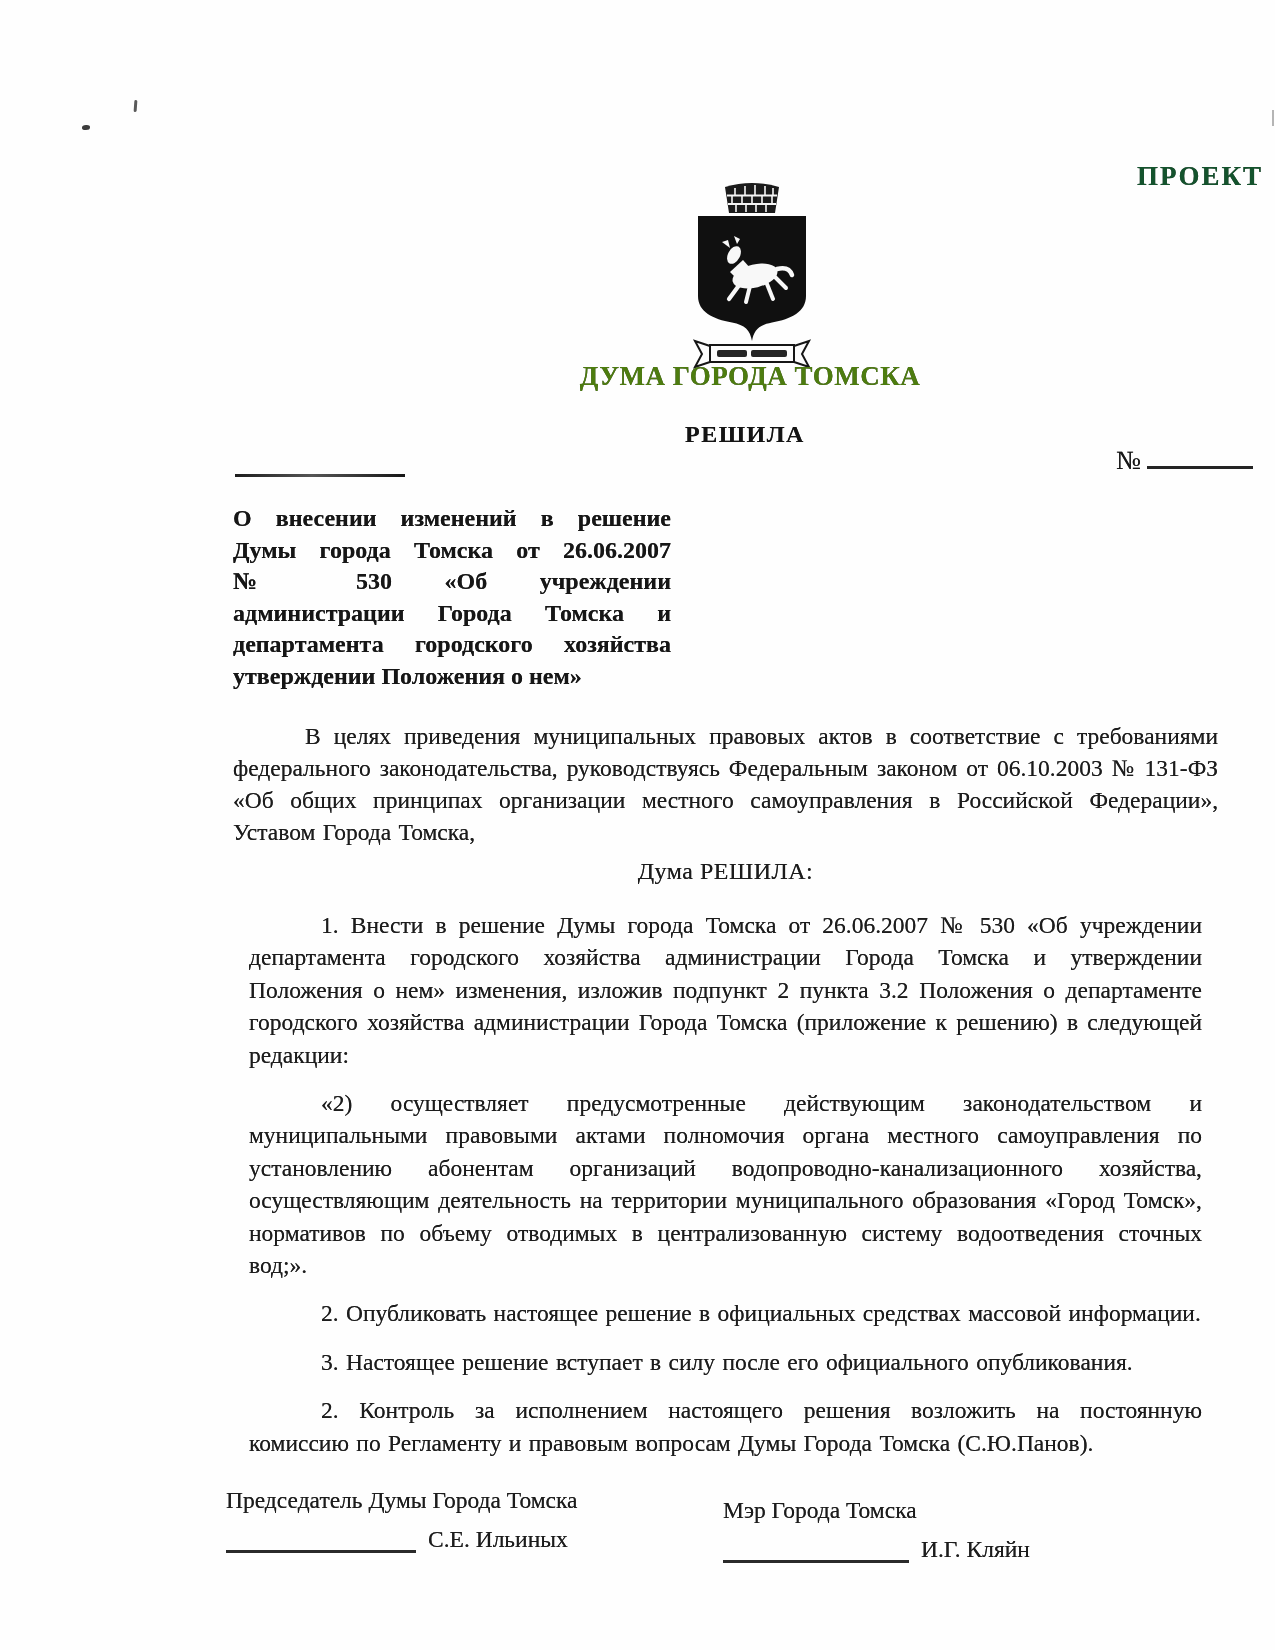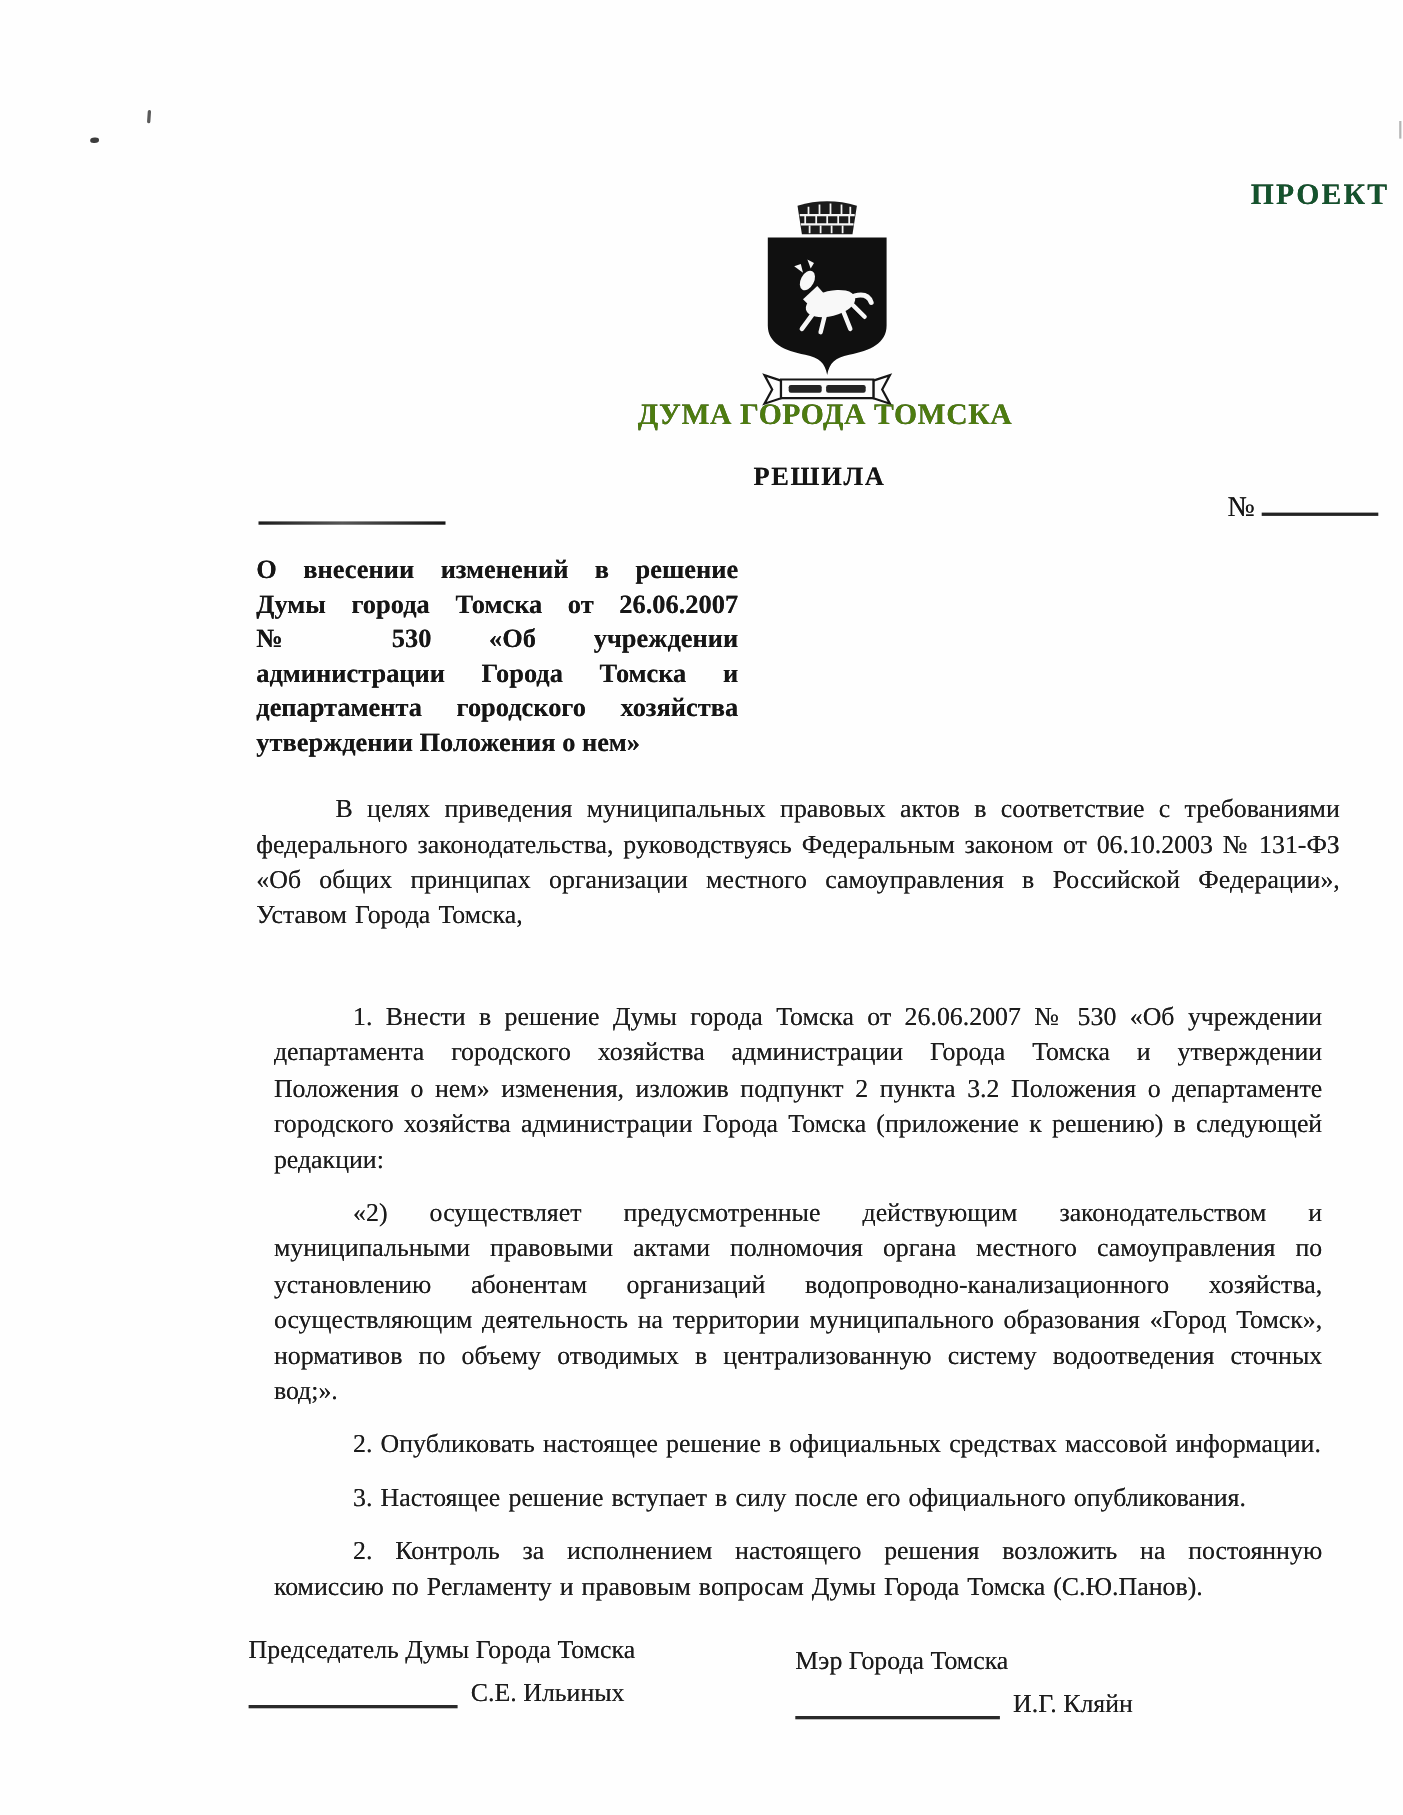--- a/index.html
+++ b/index.html
@@ -154,20 +154,21 @@
     <div class="tline">О внесении изменений в решение</div>
     <div class="tline">Думы города Томска от 26.06.2007</div>
     <div class="tline">№ 530 «Об учреждении</div>
     <div class="tline">администрации Города Томска и</div>
     <div class="tline">департамента городского хозяйства</div>
     <div class="tline last">утверждении Положения о нем»</div>
   </div>
 
   <div class="preamble">В целях приведения муниципальных правовых актов в соответствие с требованиями федерального законодательства, руководствуясь Федеральным законом от 06.10.2003 № 131-ФЗ «Об общих принципах организации местного самоуправления в Российской Федерации», Уставом Города Томска,</div>
 
+  <div class="resolved-heading">Дума РЕШИЛА:</div>
 
   <div class="items">
     <p>1. Внести в решение Думы города Томска от 26.06.2007 № 530 «Об учреждении департамента городского хозяйства администрации Города Томска и утверждении Положения о нем» изменения, изложив подпункт 2 пункта 3.2 Положения о департаменте городского хозяйства администрации Города Томска (приложение к решению) в следующей редакции:</p>
     <p>«2) осуществляет предусмотренные действующим законодательством и муниципальными правовыми актами полномочия органа местного самоуправления по установлению абонентам организаций водопроводно-канализационного хозяйства, осуществляющим деятельность на территории муниципального образования «Город Томск», нормативов по объему отводимых в централизованную систему водоотведения сточных вод;».</p>
     <p>2. Опубликовать настоящее решение в официальных средствах массовой информации.</p>
     <p>3. Настоящее решение вступает в силу после его официального опубликования.</p>
     <p>2. Контроль за исполнением настоящего решения возложить на постоянную комиссию по Регламенту и правовым вопросам Думы Города Томска (С.Ю.Панов).</p>
   </div>
 
   <div class="sig-left">

